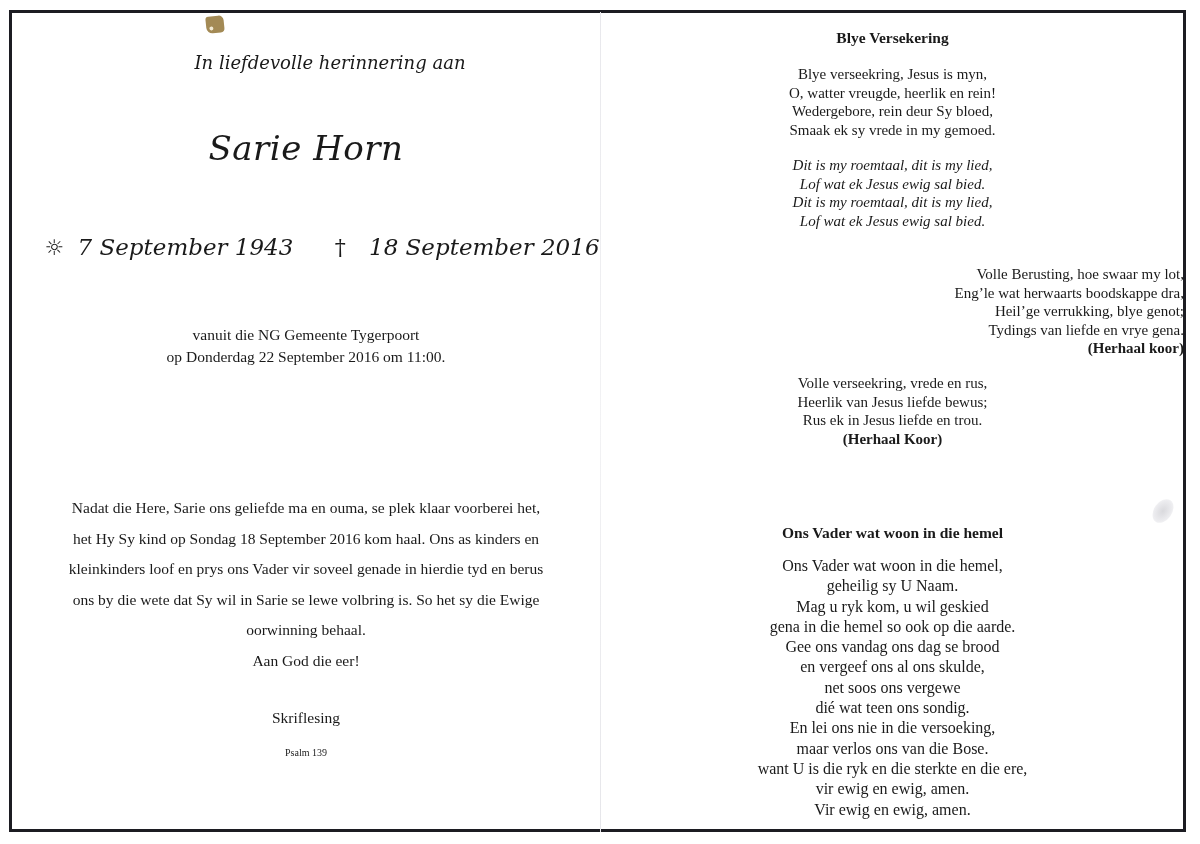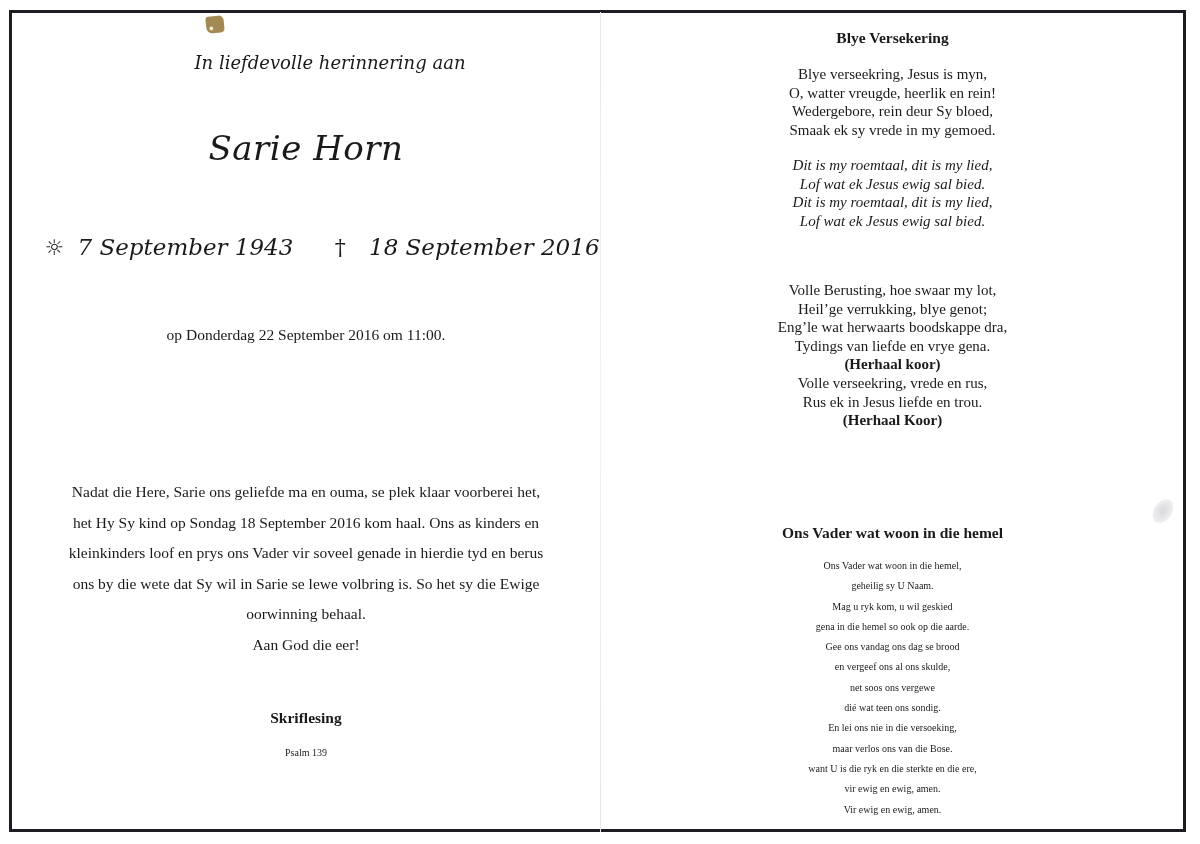--- a/index.html
+++ b/index.html
@@ -36,31 +36,31 @@
     font-family: "DejaVu Serif", "Liberation Serif", serif; font-style: italic;
   }
   .intro { position: absolute; left: 0; width: 588px; top: 40px; font-size: 18px; font-style: italic; margin-left: 24px; }
   .name { position: absolute; left: 0; width: 588px; top: 116px; font-size: 34px; letter-spacing: 0.5px; }
   .dates { position: absolute; left: 16px; width: 588px; top: 222px; font-size: 23px; }
   .dates .born { margin-right: 34px; }
   .dates .sym { font-style: normal; font-family: "DejaVu Sans", sans-serif; margin-right: 6px; font-size: 22px; }
   .dates .cross { font-style: normal; font-family: "DejaVu Serif", serif; margin-right: 16px; font-size: 22px; }
 
   .service { position: absolute; left: 0; width: 588px; top: 312px; font-size: 15.5px; line-height: 22px; }
-  .tribute { position: absolute; left: 28px; width: 532px; top: 465px; font-size: 15.5px; line-height: 30.5px; }
+  .tribute { position: absolute; left: 28px; width: 532px; top: 481px; font-size: 15.5px; line-height: 30.5px; }
   .tribute .closing { line-height: 30px; }
-  .reading-title { position: absolute; left: 0; width: 588px; top: 697px; font-size: 15.5px; font-weight: bold; }
+  .reading-title { position: absolute; left: 0; width: 588px; top: 697px; font-size: 15.5px; font-weight: normal; }
   .reading-ref { position: absolute; left: 0; width: 588px; top: 735px; font-size: 10px; }
 
   .hymn-title { font-weight: bold; font-size: 15.5px; }
   .verse { font-size: 15px; line-height: 18.5px; }
   .chorus-title { font-weight: bold; font-style: italic; font-size: 15px; line-height: 19px; }
   .chorus { font-style: italic; font-size: 15px; line-height: 18.5px; }
   .repeat { font-weight: bold; font-size: 15px; line-height: 19px; }
-  .lp { font-size: 10px; line-height: 20.3px; }
+  .lp { font-size: 16px; line-height: 20.3px; }
   .abs { position: absolute; left: 0; width: 583px; }
 </style>
 </head>
 <body>
 
 <div class="frame"></div>
 <div class="fold"></div>
 <div class="tab"></div>
 <div class="smudge"></div>
 
@@ -73,20 +73,21 @@
       <span class="sym">☼</span>
       <span>7 September 1943</span>
     </span>
     <span>
       <span class="cross">†</span>
       <span>18 September 2016</span>
     </span>
   </div>
 
   <div class="service">
+    <div>vanuit die NG Gemeente Tygerpoort</div>
     <div>op Donderdag 22 September 2016 om 11:00.</div>
   </div>
 
   <div class="tribute">
     <div>Nadat die Here, Sarie ons geliefde ma en ouma, se plek klaar voorberei het,</div>
     <div>het Hy Sy kind op Sondag 18 September 2016 kom haal. Ons as kinders en</div>
     <div>kleinkinders loof en prys ons Vader vir soveel genade in hierdie tyd en berus</div>
     <div>ons by die wete dat Sy wil in Sarie se lewe volbring is. So het sy die Ewige</div>
     <div>oorwinning behaal.</div>
     <div class="closing">Aan God die eer!</div>
@@ -106,30 +107,31 @@
 
   <div class="abs hymn-title" style="top:17px;">Blye Versekering</div>
 
   <div class="abs" style="top:144px;">
     <div class="chorus">Dit is my roemtaal, dit is my lied,</div>
     <div class="chorus">Lof wat ek Jesus ewig sal bied.</div>
     <div class="chorus">Dit is my roemtaal, dit is my lied,</div>
     <div class="chorus">Lof wat ek Jesus ewig sal bied.</div>
   </div>
 
-  <div class="abs" style="top:269px;">
+  <div class="abs" style="top:253px;text-align:right;">
     <div class="verse">Volle Berusting, hoe swaar my lot,</div>
+    <div class="verse">Eng’le wat herwaarts boodskappe dra,</div>
     <div class="verse">Heil’ge verrukking, blye genot;</div>
-    <div class="verse">Eng’le wat herwaarts boodskappe dra,</div>
     <div class="verse">Tydings van liefde en vrye gena.</div>
     <div class="repeat">(Herhaal koor)</div>
   </div>
 
   <div class="abs" style="top:362px;">
     <div class="verse">Volle verseekring, vrede en rus,</div>
+    <div class="verse">Heerlik van Jesus liefde bewus;</div>
     <div class="verse">Rus ek in Jesus liefde en trou.</div>
     <div class="repeat">(Herhaal Koor)</div>
   </div>
 
   <div class="abs hymn-title" style="top:512px;">Ons Vader wat woon in die hemel</div>
 
   <div class="abs" style="top:544px;">
     <div class="lp">Ons Vader wat woon in die hemel,</div>
     <div class="lp">geheilig sy U Naam.</div>
     <div class="lp">Mag u ryk kom, u wil geskied</div>

